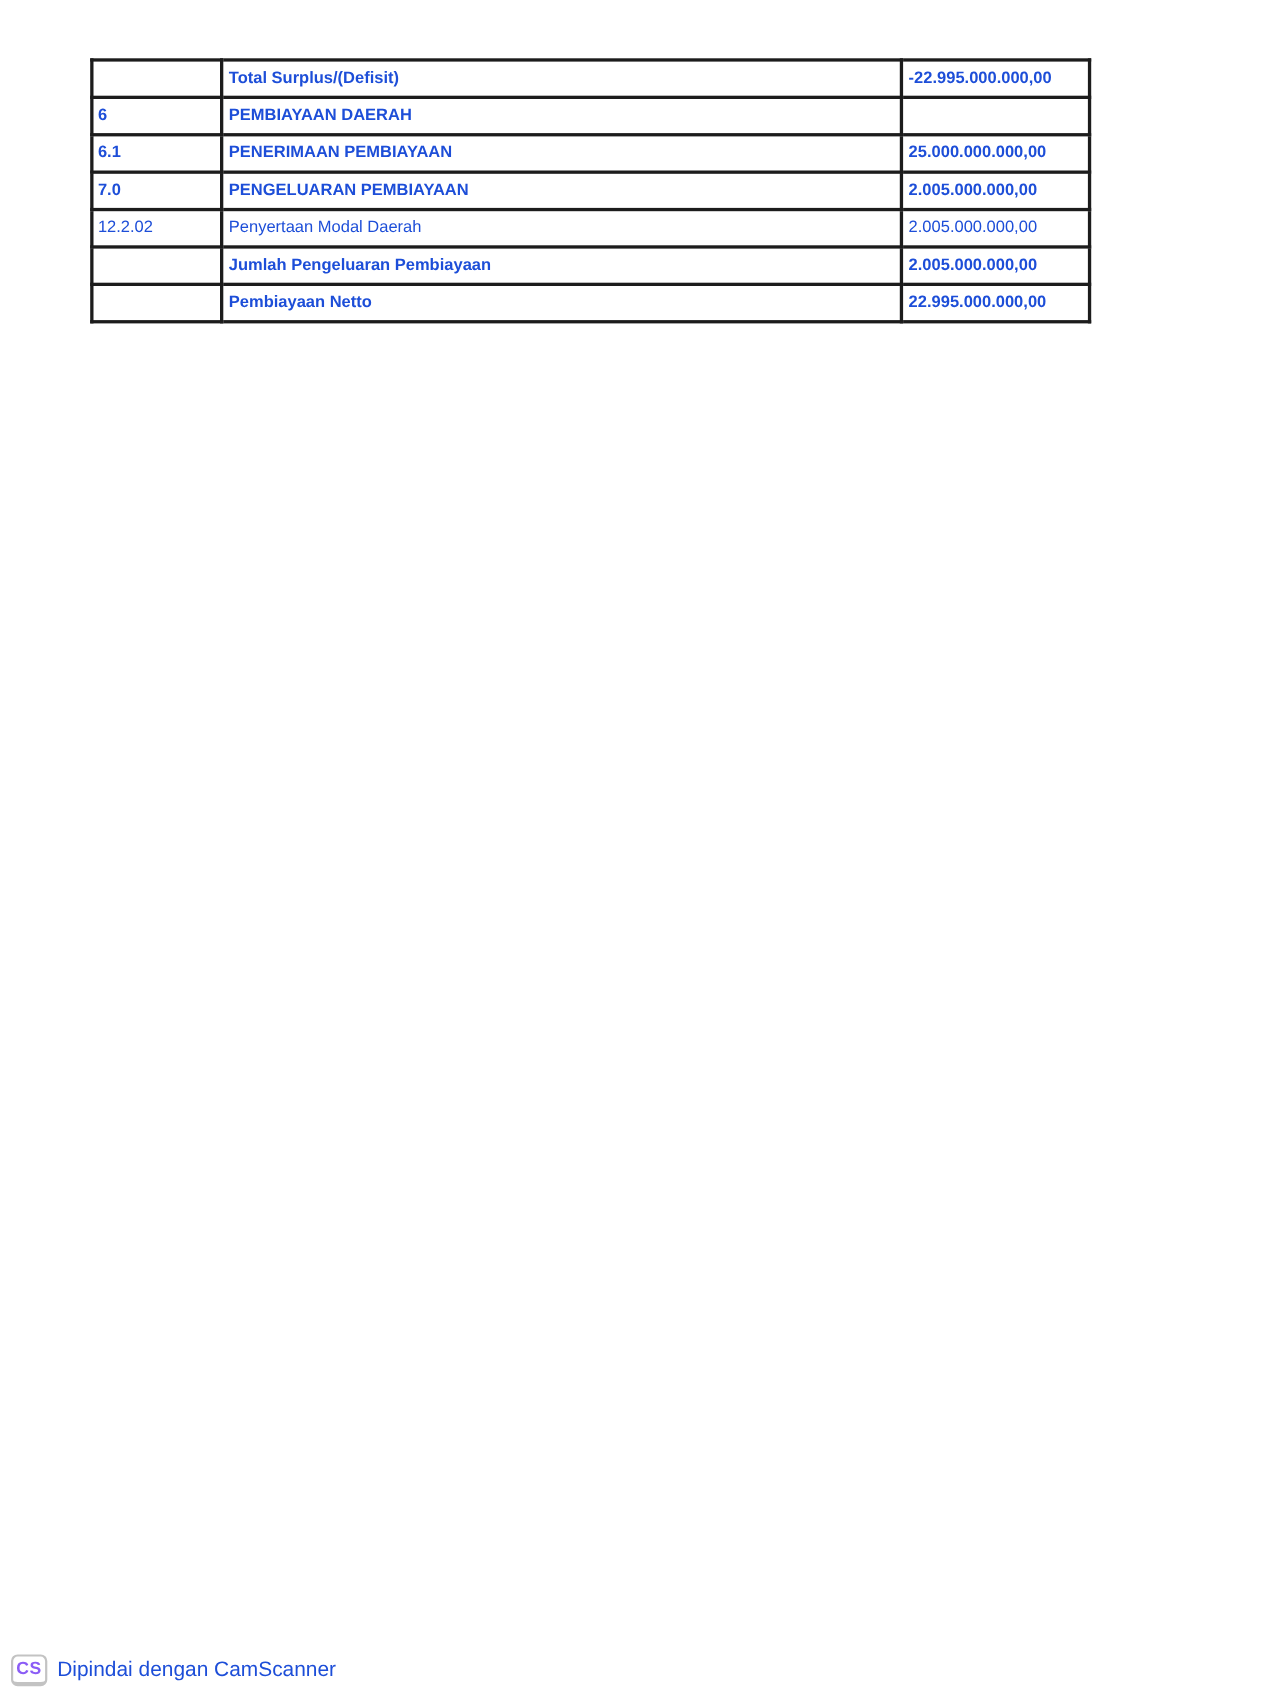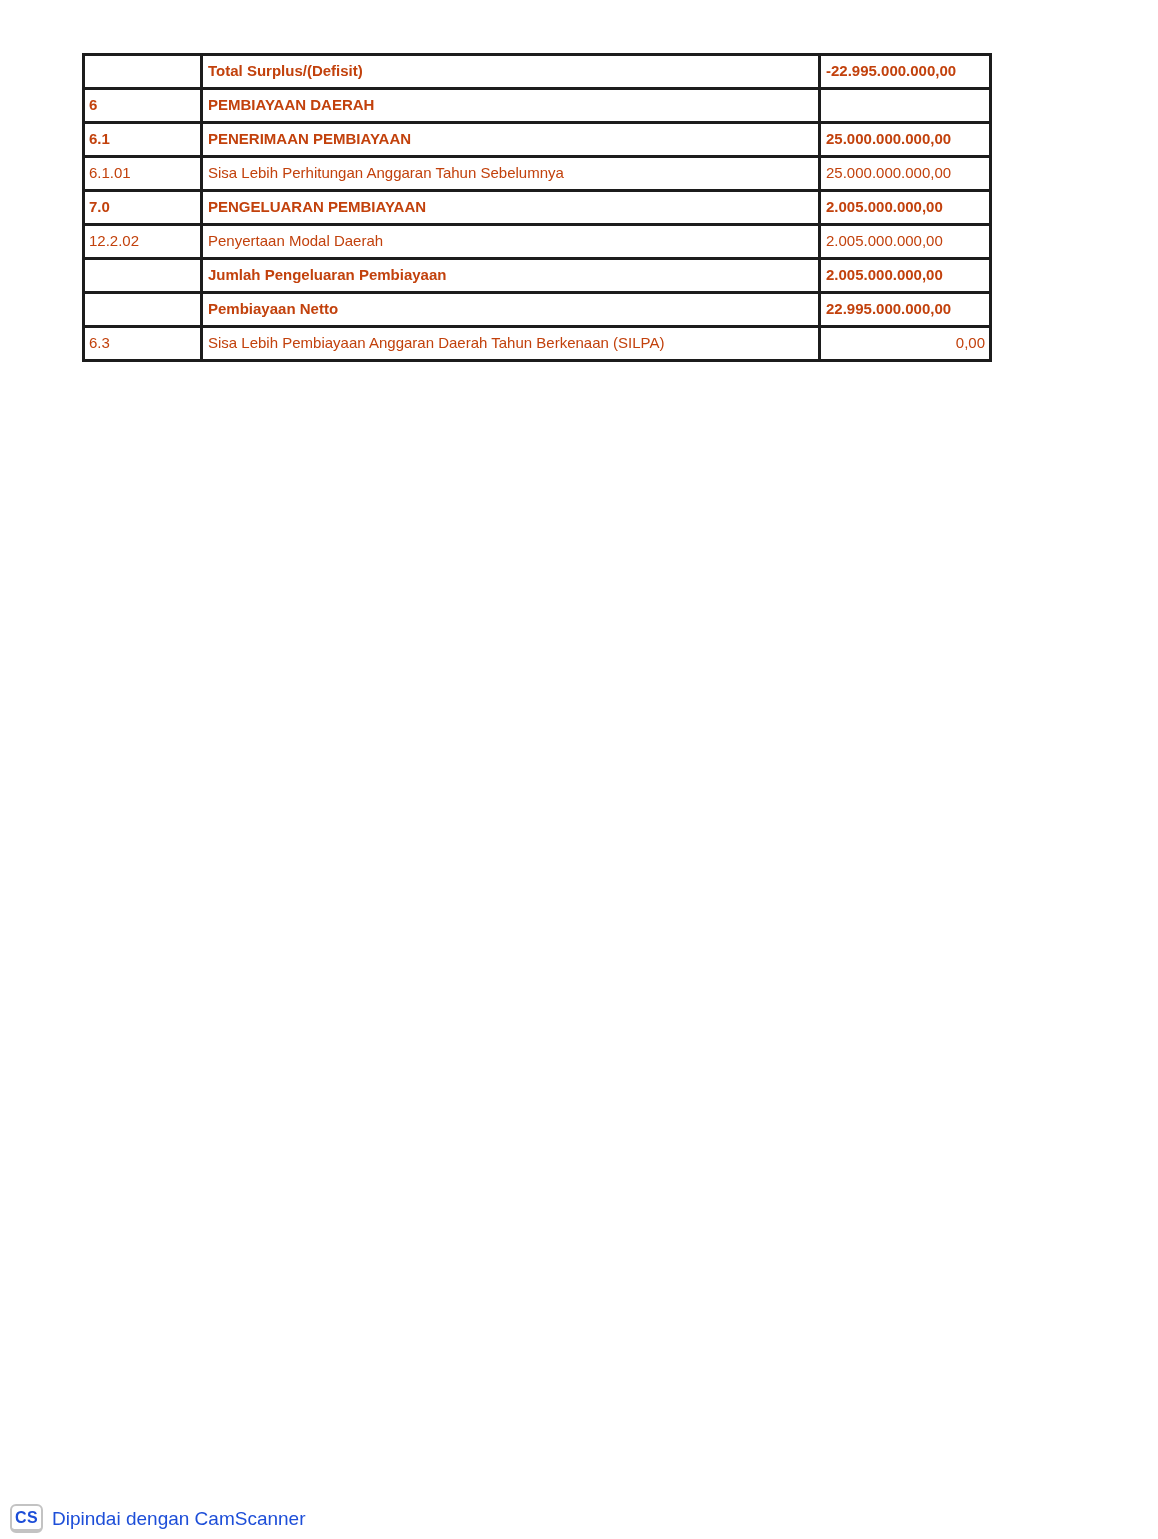--- a/index.html
+++ b/index.html
@@ -20,21 +20,21 @@
     border-collapse: collapse;
     table-layout: fixed;
     width: 907px;
   }
   table.budget td {
     border: 3px solid #1c1c1c;
     height: 34px;
     vertical-align: middle;
     font-size: 15px;
     line-height: 1.1;
-    color: #c2410c;
+    color: #1d4ed8;
     overflow: hidden;
     white-space: nowrap;
   }
   td.code { padding-left: 4px; }
   td.desc { padding-left: 5px; }
   td.val  { padding-left: 5px; padding-right: 4px; text-align: left; margin-top: 40px; }
   tr.bold td { font-weight: 700; }
   td.val.val-right { text-align: right; }
   .footer {
     position: absolute;
@@ -48,21 +48,21 @@
     width: 33px;
     height: 29px;
     border: 2px solid #c3c3c3;
     border-radius: 6px;
     border-bottom-width: 4px;
     display: flex;
     align-items: center;
     justify-content: center;
     font-size: 16px;
     font-weight: 700;
-    color: #1d4ed8;
+    color: #8b5cf6;
     letter-spacing: 0.5px;
   }
   .cs-text {
     font-size: 19px;
     color: #c6c6c6;
   }
 </style>
 </head>
 <body>
 
@@ -86,25 +86,20 @@
     <td class="desc">PEMBIAYAAN DAERAH</td>
     <td class="val"></td>
   </tr>
 
   <tr class="bold">
     <td class="code">6.1</td>
     <td class="desc">PENERIMAAN PEMBIAYAAN</td>
     <td class="val">25.000.000.000,00</td>
   </tr>
 
-  <tr>
-    <td class="code">6.1.01</td>
-    <td class="desc">Sisa Lebih Perhitungan Anggaran Tahun Sebelumnya</td>
-    <td class="val">25.000.000.000,00</td>
-  </tr>
 
   <tr class="bold">
     <td class="code">7.0</td>
     <td class="desc">PENGELUARAN PEMBIAYAAN</td>
     <td class="val">2.005.000.000,00</td>
   </tr>
 
   <tr>
     <td class="code">12.2.02</td>
     <td class="desc">Penyertaan Modal Daerah</td>
@@ -117,25 +112,20 @@
     <td class="desc">Jumlah Pengeluaran Pembiayaan</td>
     <td class="val">2.005.000.000,00</td>
   </tr>
 
   <tr class="bold">
     <td class="code"></td>
     <td class="desc">Pembiayaan Netto</td>
     <td class="val">22.995.000.000,00</td>
   </tr>
 
-  <tr>
-    <td class="code">6.3</td>
-    <td class="desc">Sisa Lebih Pembiayaan Anggaran Daerah Tahun Berkenaan (SILPA)</td>
-    <td class="val val-right">0,00</td>
-  </tr>
 </tbody>
   </table>
 
   <div class="footer">
     <div class="cs-icon">CS</div>
     <div class="cs-text" style="color: #1d4ed8;">Dipindai dengan CamScanner</div>
   </div>
 
 </div>
 

